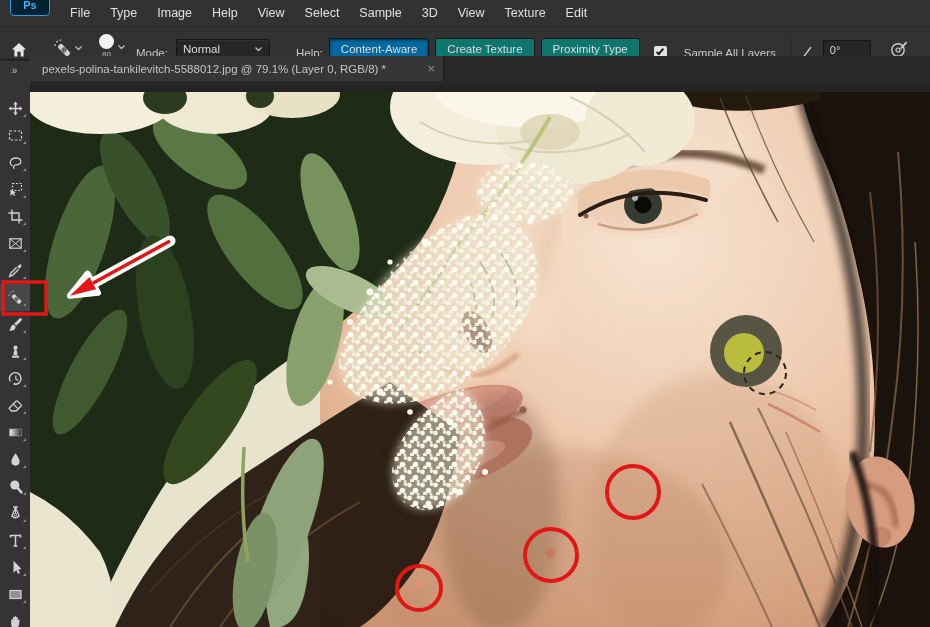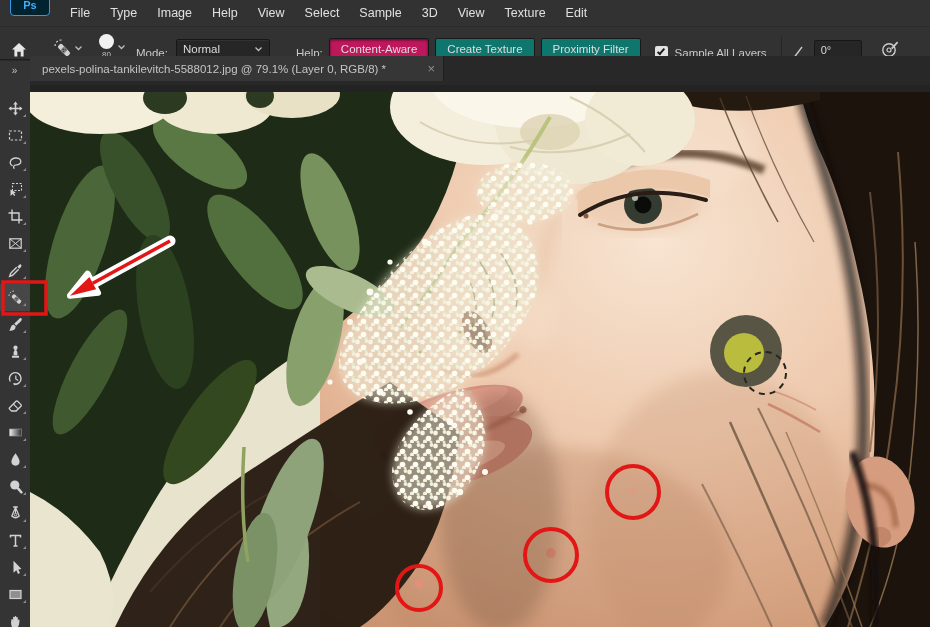--- a/index.html
+++ b/index.html
@@ -28,26 +28,26 @@
   .brush-size { font-size:8px; color:#c0c0c0; line-height:9px; margin-top:1px; }
   .obar-label { color:#c9c9c9; font-size:11.5px; }
   #mode-label { margin-left:10px; }
   .ps-select { margin-left:8px; width:94px; height:20px; background:#262626; border:1px solid #171717;
     box-shadow:inset 0 1px 0 rgba(255,255,255,.05); border-radius:2px; display:flex; align-items:center;
     justify-content:space-between; padding:0 6px; color:#dcdcdc; font-size:11.5px;gap:8px; }
   #type-label { margin-left:26px; }
   .ps-btn { margin-left:6px; height:21px; padding:0 11px; background:#0f766e; border:1px solid #181818;
     border-radius:2px; color:#dedede; font-size:11.5px; display:flex; align-items:center; cursor:default; }
   .ps-btn:first-of-type { margin-left:8px; }
-  .ps-btn.active { background:#be185d; box-shadow:inset 0 1px 3px rgba(0,0,0,.6); }
+  .ps-btn.active { background:#0369a1; box-shadow:inset 0 1px 3px rgba(0,0,0,.6); }
   #sample-check { margin-left:14px; width:13px; height:13px; background:#e2e2e2; border-radius:2px;
     position:relative; }
   #sample-check .mark { position:absolute; left:4px; top:1px; width:4px; height:8px;
     border-right:2px solid #1c1c1c; border-bottom:2px solid #1c1c1c; transform:rotate(40deg); }
-  #sample-label { margin-left:7px;text-decoration:underline; }
+  #sample-label { margin-left:17px;text-decoration:underline; }
   #angle-sep { margin-left:14px; }
   #angle-icon { margin-left:10px; }
   #angle-field { margin-left:6px; width:48px; height:19px; background:#262626; border:1px solid #171717;
     border-radius:2px; color:#d8d8d8; font-size:11px; display:flex; align-items:center; padding-left:6px; }
   #pressure-icon { margin-left:18px; }
 
   
   #tabbar { position:absolute; left:30px; top:56px; width:900px; height:25px; background:#282828; display:flex; }
   #doc-tab { width:414px; height:25px; background:#363636; border-right:1px solid #1e1e1e;
     display:flex; align-items:center; padding:0 8px 0 12px; }
@@ -127,21 +127,21 @@
     <span class="obar-label" id="mode-label">Mode:</span>
     <div class="ps-select">
       <span>Normal</span>
       <svg class="icon" width="9" height="6" viewBox="0 0 9 6">
           <path d="M1.5 1.5 L4.5 4.5 L7.5 1.5" fill="none" stroke="#bdbdbd" stroke-width="1.3"></path>
         </svg>
     </div>
     <span class="obar-label" id="type-label">Help:</span>
     <span class="ps-btn active">Content-Aware</span>
     <span class="ps-btn">Create Texture</span>
-    <span class="ps-btn">Proximity Filter</span>
+    <span class="ps-btn">Proximity Type</span>
     <div id="sample-check">
         <span class="mark"></span>
       </div>
     <span class="obar-label" id="sample-label">Sample All Layers</span>
     <div class="obar-sep" id="angle-sep"></div>
     <svg class="icon" id="angle-icon" width="16" height="14" viewBox="0 0 16 14">
         <path d="M2.5 12 L10 2 M2.5 12 H14" fill="none" stroke="#c9c9c9" stroke-width="1.4"></path>
       </svg>
     <div id="angle-field">
         <span>0°</span>

